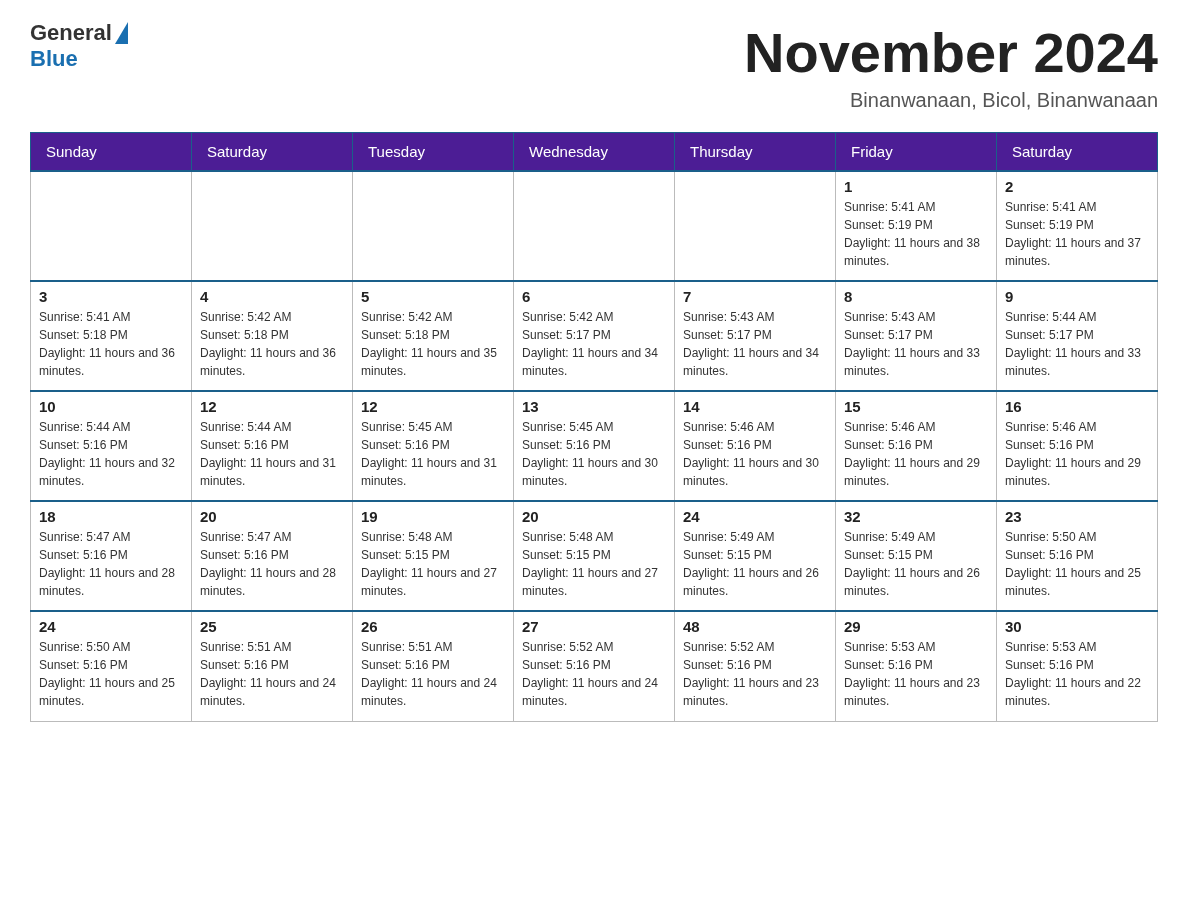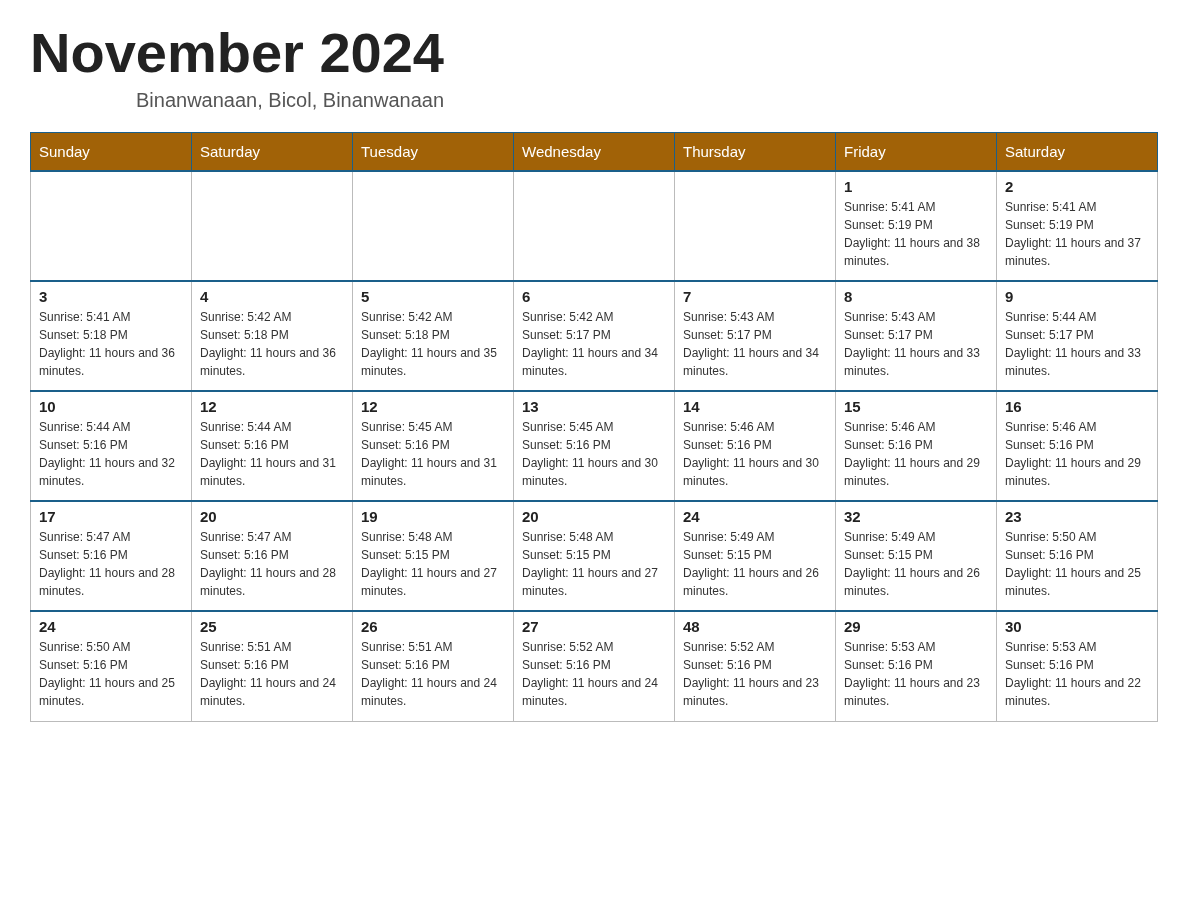--- a/index.html
+++ b/index.html
@@ -48,23 +48,23 @@
       font-size: 20px;
       color: #555;
       margin-top: 4px;
     }
     .calendar-table {
       width: 100%;
       border-collapse: collapse;
       table-layout: fixed;
     }
     .calendar-table th {
-      background-color: #a16207;
+      background-color: #4c1d95;
       color: #fff;
-      padding: 10px 8px;
+      padding: 10px 15px;
       font-size: 15px;
       font-weight: normal;
       text-align: left;
       border: 1px solid #1a5f8a;
     }
     .calendar-table td {
       border: 1px solid #bbb;
       vertical-align: top;
       padding: 6px 8px;
       height: 110px;
@@ -97,20 +97,27 @@
       border-left: 13px solid transparent;
       border-bottom: 22px solid #1a6fb0;
       margin-left: 3px;
       vertical-align: middle;
     }
   </style>
 </head>
 <body>
 
 <div class="header-area">
+  <div class="logo-wrapper">
+    <div class="logo-top">
+      <span class="logo-text-general">General</span>
+      <span class="logo-triangle"></span>
+    </div>
+    <span class="logo-text-blue">Blue</span>
+  </div>
   <div class="title-area">
     <div class="calendar-title">November 2024</div>
     <div class="calendar-subtitle">Binanwanaan, Bicol, Binanwanaan</div>
   </div>
 </div>
 
 <table class="calendar-table">
   <thead>
     <tr>
     <th>Sunday</th>
@@ -193,21 +200,21 @@
           <div class="day-number">15</div>
           <div class="day-info">Sunrise: 5:46 AM<br>Sunset: 5:16 PM<br>Daylight: 11 hours and 29 minutes.</div>
         </td>
         <td>
           <div class="day-number">16</div>
           <div class="day-info">Sunrise: 5:46 AM<br>Sunset: 5:16 PM<br>Daylight: 11 hours and 29 minutes.</div>
         </td>
       </tr>
       <tr>
         <td>
-          <div class="day-number">17</div>
+          <div class="day-number">18</div>
           <div class="day-info">Sunrise: 5:47 AM<br>Sunset: 5:16 PM<br>Daylight: 11 hours and 28 minutes.</div>
         </td>
         <td>
           <div class="day-number">20</div>
           <div class="day-info">Sunrise: 5:47 AM<br>Sunset: 5:16 PM<br>Daylight: 11 hours and 28 minutes.</div>
         </td>
         <td>
           <div class="day-number">19</div>
           <div class="day-info">Sunrise: 5:48 AM<br>Sunset: 5:15 PM<br>Daylight: 11 hours and 27 minutes.</div>
         </td>

